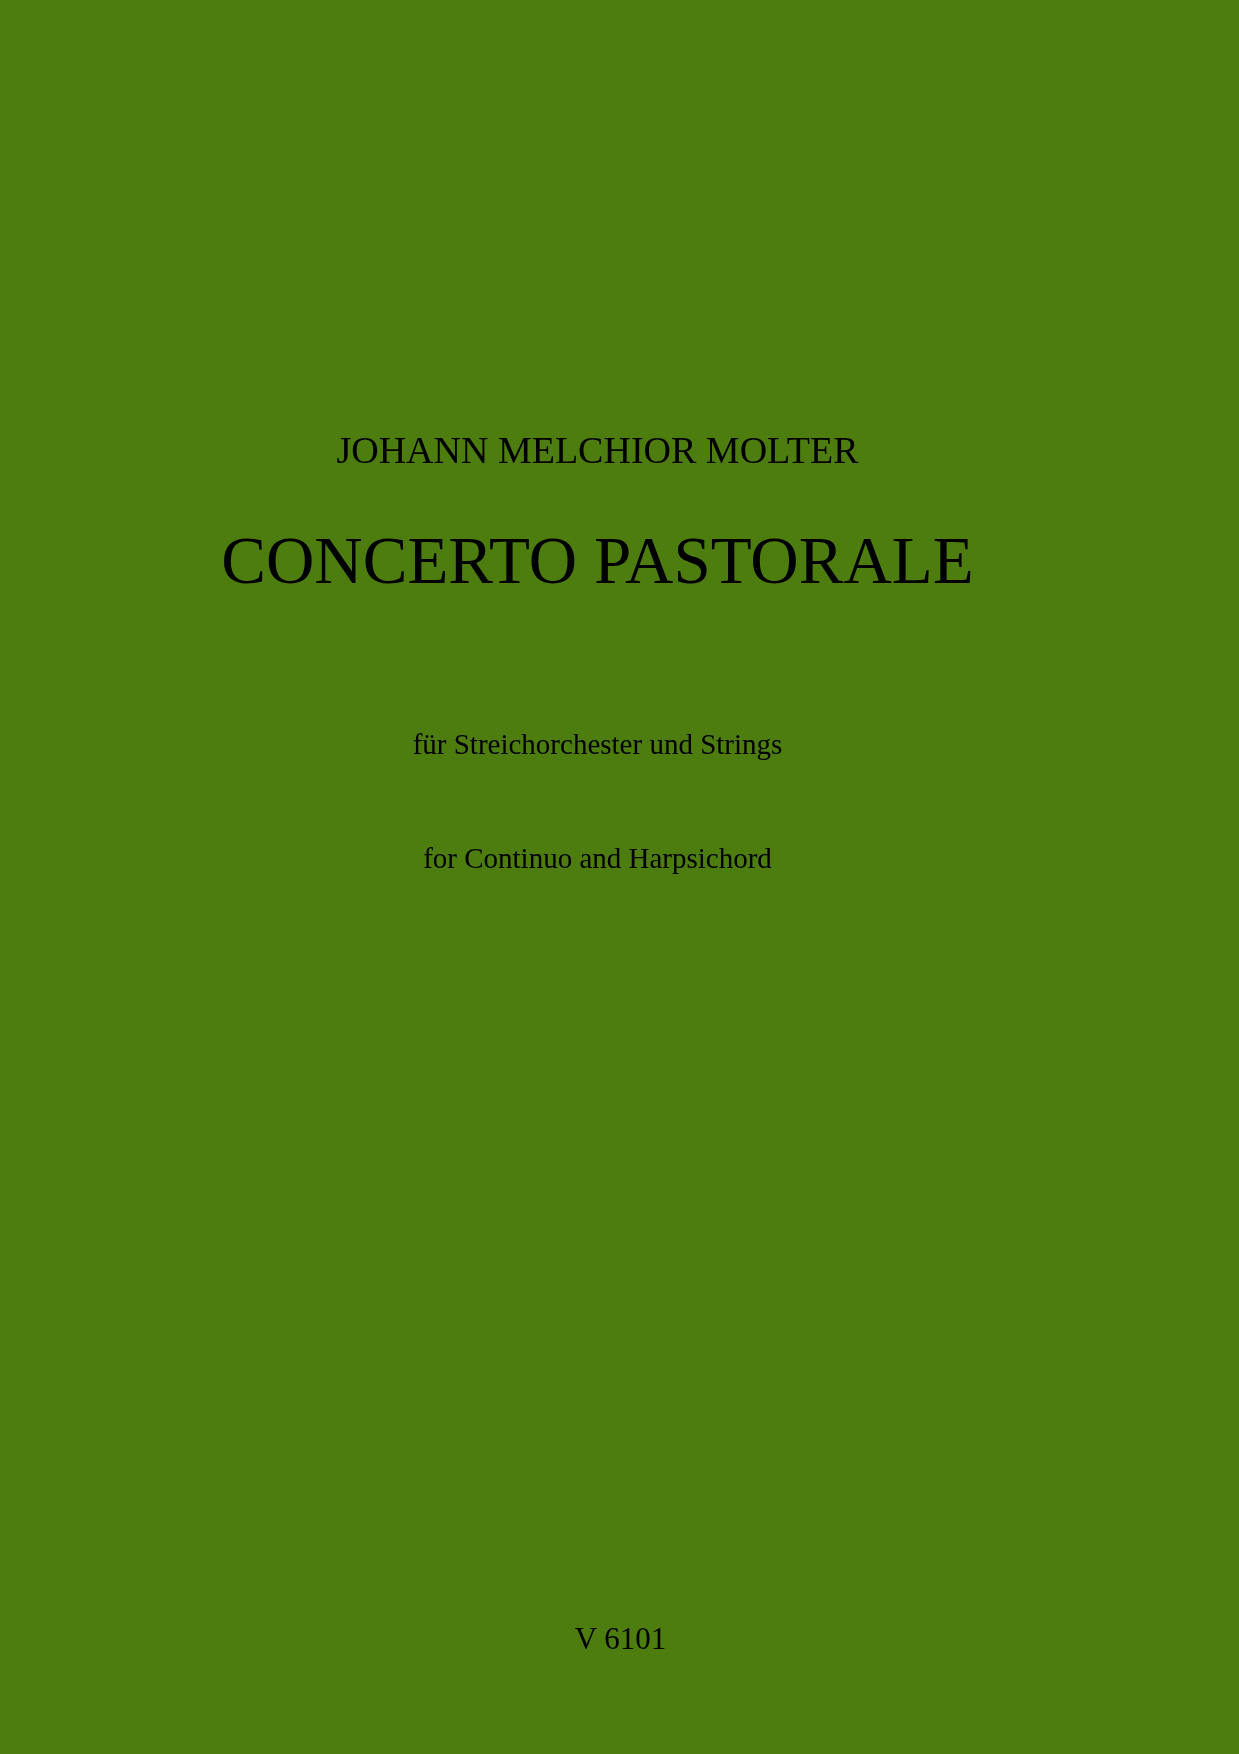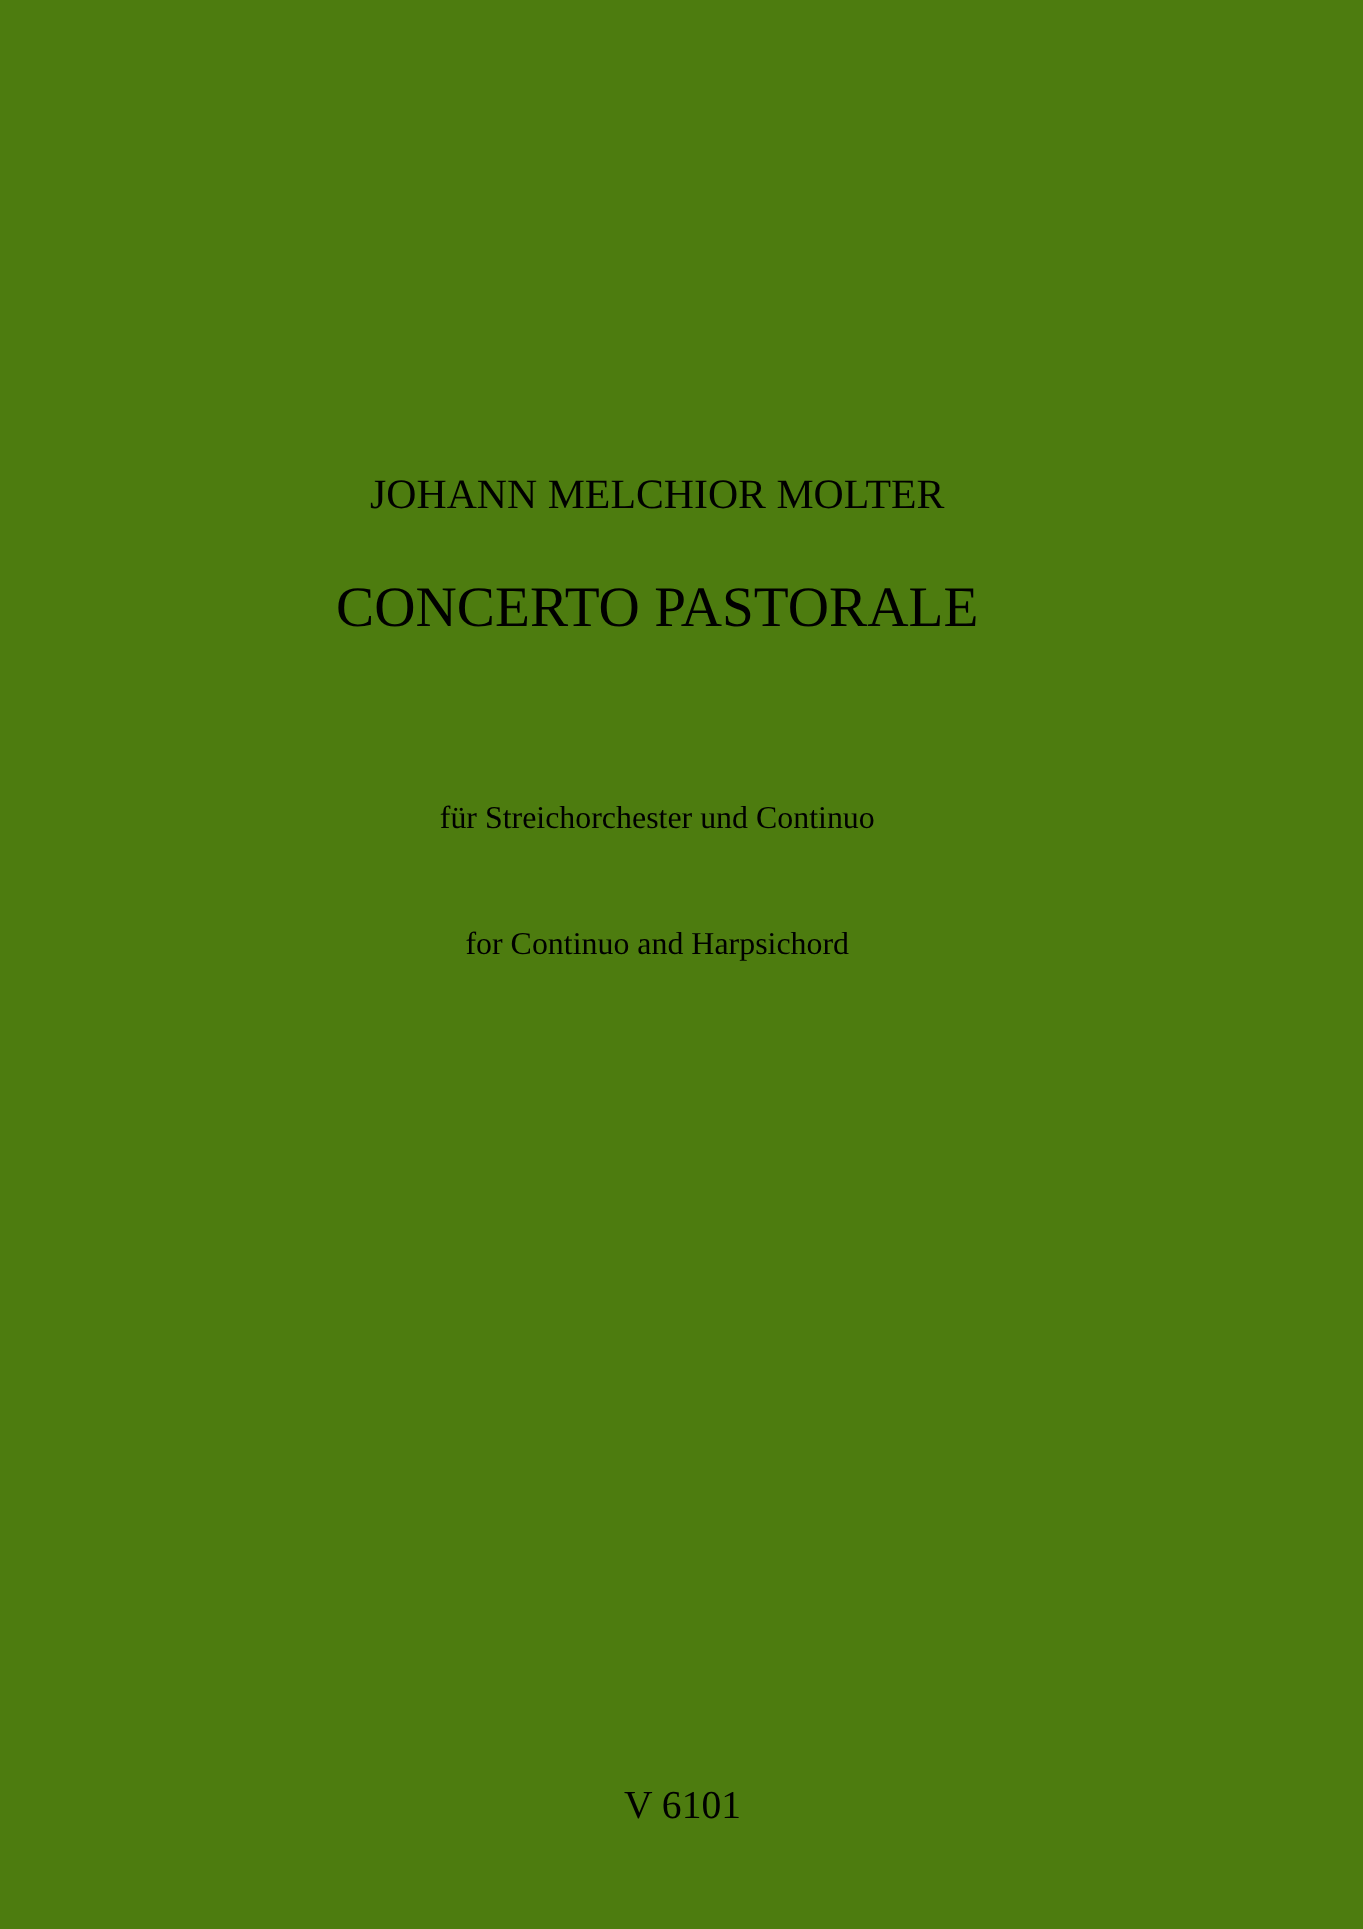--- a/index.html
+++ b/index.html
@@ -24,44 +24,44 @@
     text-align: center;
     white-space: pre;
   }
   .composer {
     top: 431px;
     font-size: 38px;
     line-height: 1;
   }
   .work-title {
     top: 527px;
-    font-size: 52px;
+    font-size: 67px;
     line-height: 1;
   }
   .subtitle {
     top: 649px;
     font-size: 29px;
     line-height: 38px;
   }
   .plate {
     top: 1623px;
-    font-size: 36px;
+    font-size: 31px;
     line-height: 1;
     margin-left: 46px;
   }
 </style>
 </head>
 <body>
 
 <div class="page">
 
   <div class="line composer">JOHANN MELCHIOR MOLTER</div>
 
   <div class="line work-title">CONCERTO PASTORALE</div>
 
   <div class="line subtitle">
-    <div>für Streichorchester und Continuo</div>
+    <div>für Streichorchester und Strings</div>
     <div>for Continuo and Harpsichord</div>
   </div>
 
   <div class="line plate">V 6101</div>
 
 </div>
 
 </body></html>

